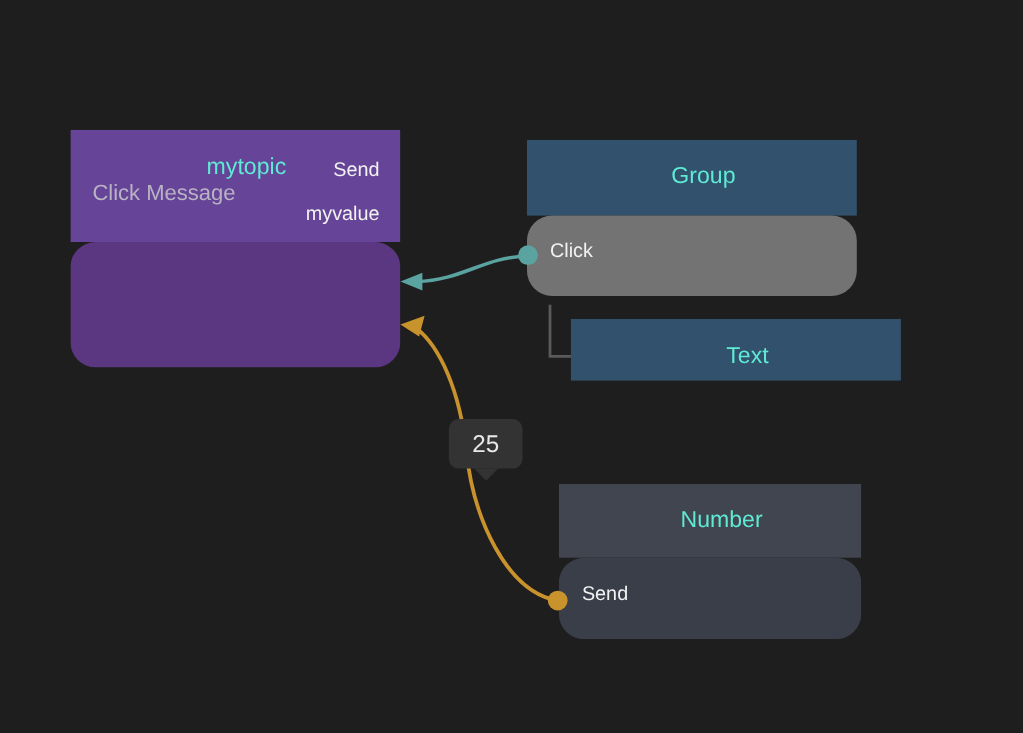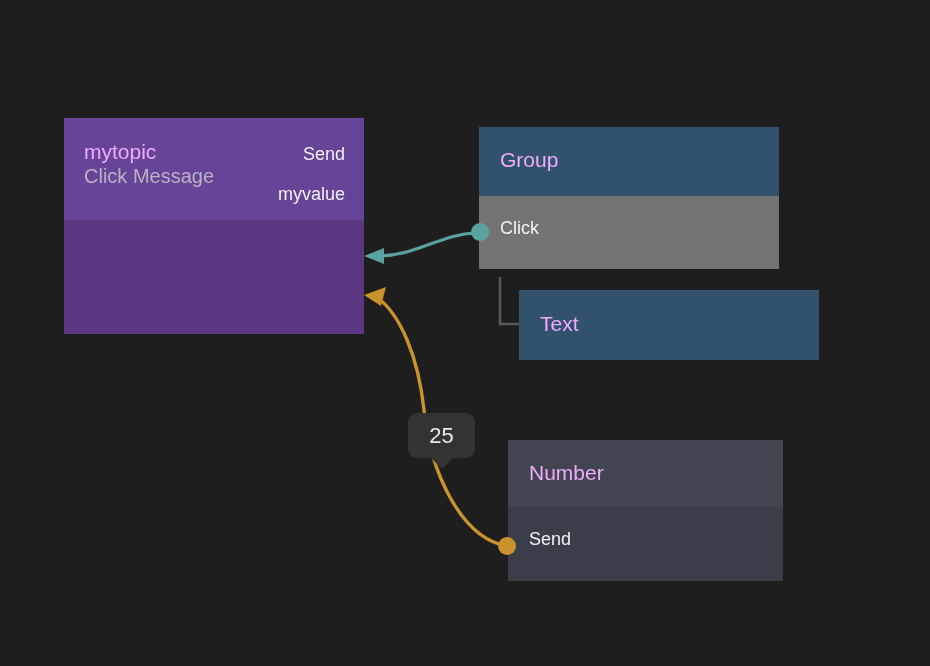--- a/index.html
+++ b/index.html
@@ -27,26 +27,28 @@
     box-sizing: border-box;
     overflow: hidden;
   }
   .node-header {
     box-sizing: border-box;
     width: 100%;
   }
   .node-body {
     box-sizing: border-box;
     width: 100%;
+    border-radius: 23px;
   }
   .node-title {
     font-size: 21px;
-    color: #f0abfc;
+    color: #5eead4;
     line-height: 1.18;
     white-space: nowrap;
+    text-align: center;
   }
   .node-subtitle {
     font-size: 20px;
     color: #b9b3c4;
     line-height: 1.18;
     white-space: nowrap;
   }
   .port-label {
     font-size: 18px;
     color: #f2f2f2;
@@ -90,21 +92,21 @@
     background: #737373;
     padding: 22px 0 0 21px;
   }
   #node-group .port-label { position: static; }
 
   
   #node-text {
     left: 519px;
     top: 290px;
     width: 300px;
-    height: 70px;
+    height: 56px;
     background: #32516c;
   }
   #node-text .node-title {
     padding: 22px 0 0 21px;
   }
 
   
   #node-number {
     left: 508px;
     top: 440px;
@@ -138,21 +140,20 @@
     position: absolute;
     left: 408px;
     top: 381px;
     width: 67px;
     height: 45px;
     background: #333333;
     border-radius: 9px;
     display: flex;
     align-items: center;
     justify-content: center;
-    margin-top: 32px;
   }
   #value-badge .badge-text {
     font-size: 22px;
     color: #e8e8e8;
     line-height: 1;
   }
   #value-badge .badge-tail {
     position: absolute;
     left: 50%;
     bottom: -11px;

